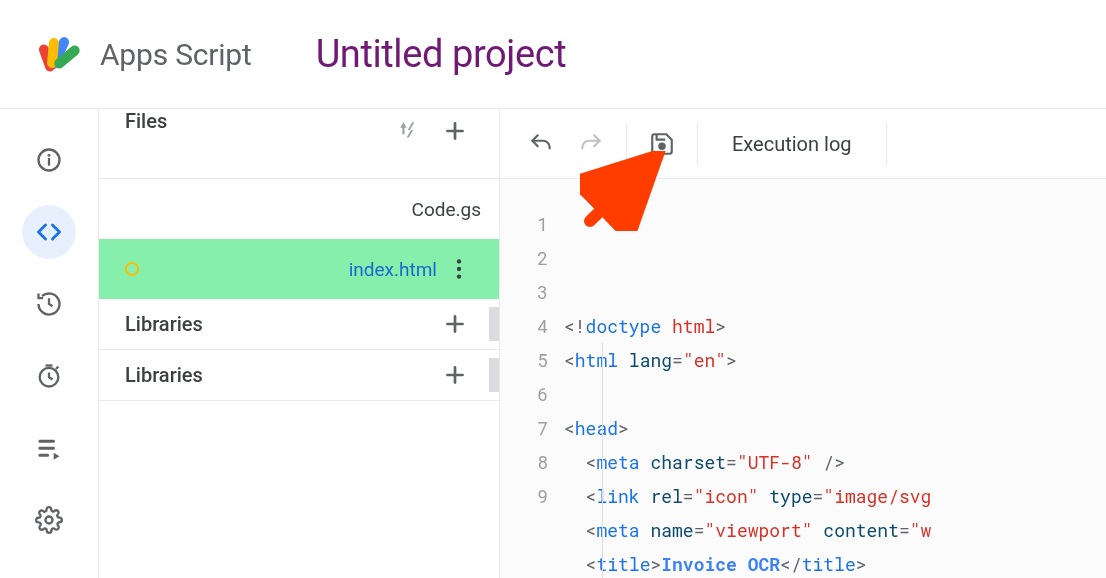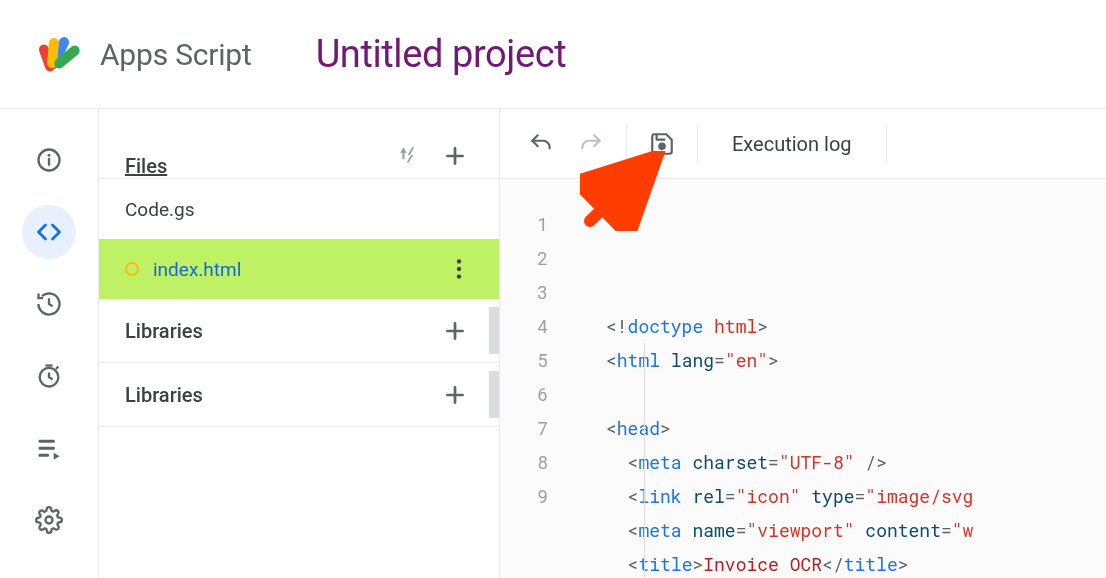--- a/index.html
+++ b/index.html
@@ -68,24 +68,23 @@
   .files-panel {
     width: 402px;
     border-left: 1px solid #e8eaed;
     border-right: 1px solid #e8eaed;
     display: flex;
     flex-direction: column;
   }
   .panel-row {
     height: 70px;
     display: flex;
-    align-items: flex-end;
+    align-items: flex-start;
     padding: 0 22px 0 26px;
     border-bottom: 1px solid #e8eaed;
-    text-decoration: underline;
   }
   .panel-label {
     flex: 1;
     font-size: 20px;
     color: #3c4043;
     font-weight: 500;
   }
   .icon-btn {
     width: 44px; height: 44px;
     display: flex;
@@ -99,33 +98,33 @@
   .file-item {
     height: 60px;
     display: flex;
     align-items: center;
     padding: 0 18px 0 26px;
     font-size: 19px;
     color: #3c4043;
     cursor: pointer;
   }
   .file-item.selected {
-    background: #bef264;
+    background: #86efac;
     color: #1967d2;
   }
   .file-item .dot {
     width: 14px; height: 14px;
     border: 2px solid #fbbc04;
     border-radius: 50%;
     margin-right: 14px;
   }
-  .file-item .name { flex: 1; }
+  .file-item .name { flex: 1; text-align: right; }
   .file-item .more { color: #3c4043; }
   .section-row {
-    height: 64px;
+    height: 51px;
     display: flex;
     align-items: center;
     padding: 0 22px 0 26px;
     border-bottom: 1px solid #e8eaed;
     position: relative;
   }
   .section-row::after {
     content: '';
     position: absolute;
     right: 0; top: 8px; bottom: 8px;
@@ -191,35 +190,34 @@
     text-align: right;
     color: #9aa0a6;
     padding-right: 16px;
   }
   .gutter div { height: 34px; }
   .code {
     flex: 1;
     white-space: pre;
     color: #3c4043;
     position: relative;
-    margin-left: 42px;
   }
   .code .line { height: 34px; }
   .indent-guide {
     position: absolute;
     left: 38px;
     top: 136px;
     bottom: 0;
     width: 1px;
     background: #dadce0;
   }
   .tok-tag { color: #1a73e8; }
   .tok-attr { color: #0c4a6e; }
   .tok-str { color: #d93025; }
-  .tok-txt { color: #b91c1c; }
+  .tok-txt { color: #3b82f6; font-weight: bold; }
   .tok-punc { color: #5f6368; }
 </style>
 </head>
 <body>
 
 <div class="header">
   <div class="logo">
     <svg viewBox="0 0 48 48">
       <rect x="20" y="6" width="10" height="34" rx="5" fill="#4285F4" transform="rotate(25 25 23)"></rect>
       <rect x="8" y="14" width="10" height="28" rx="5" fill="#EA4335" transform="rotate(-20 13 28)"></rect>

